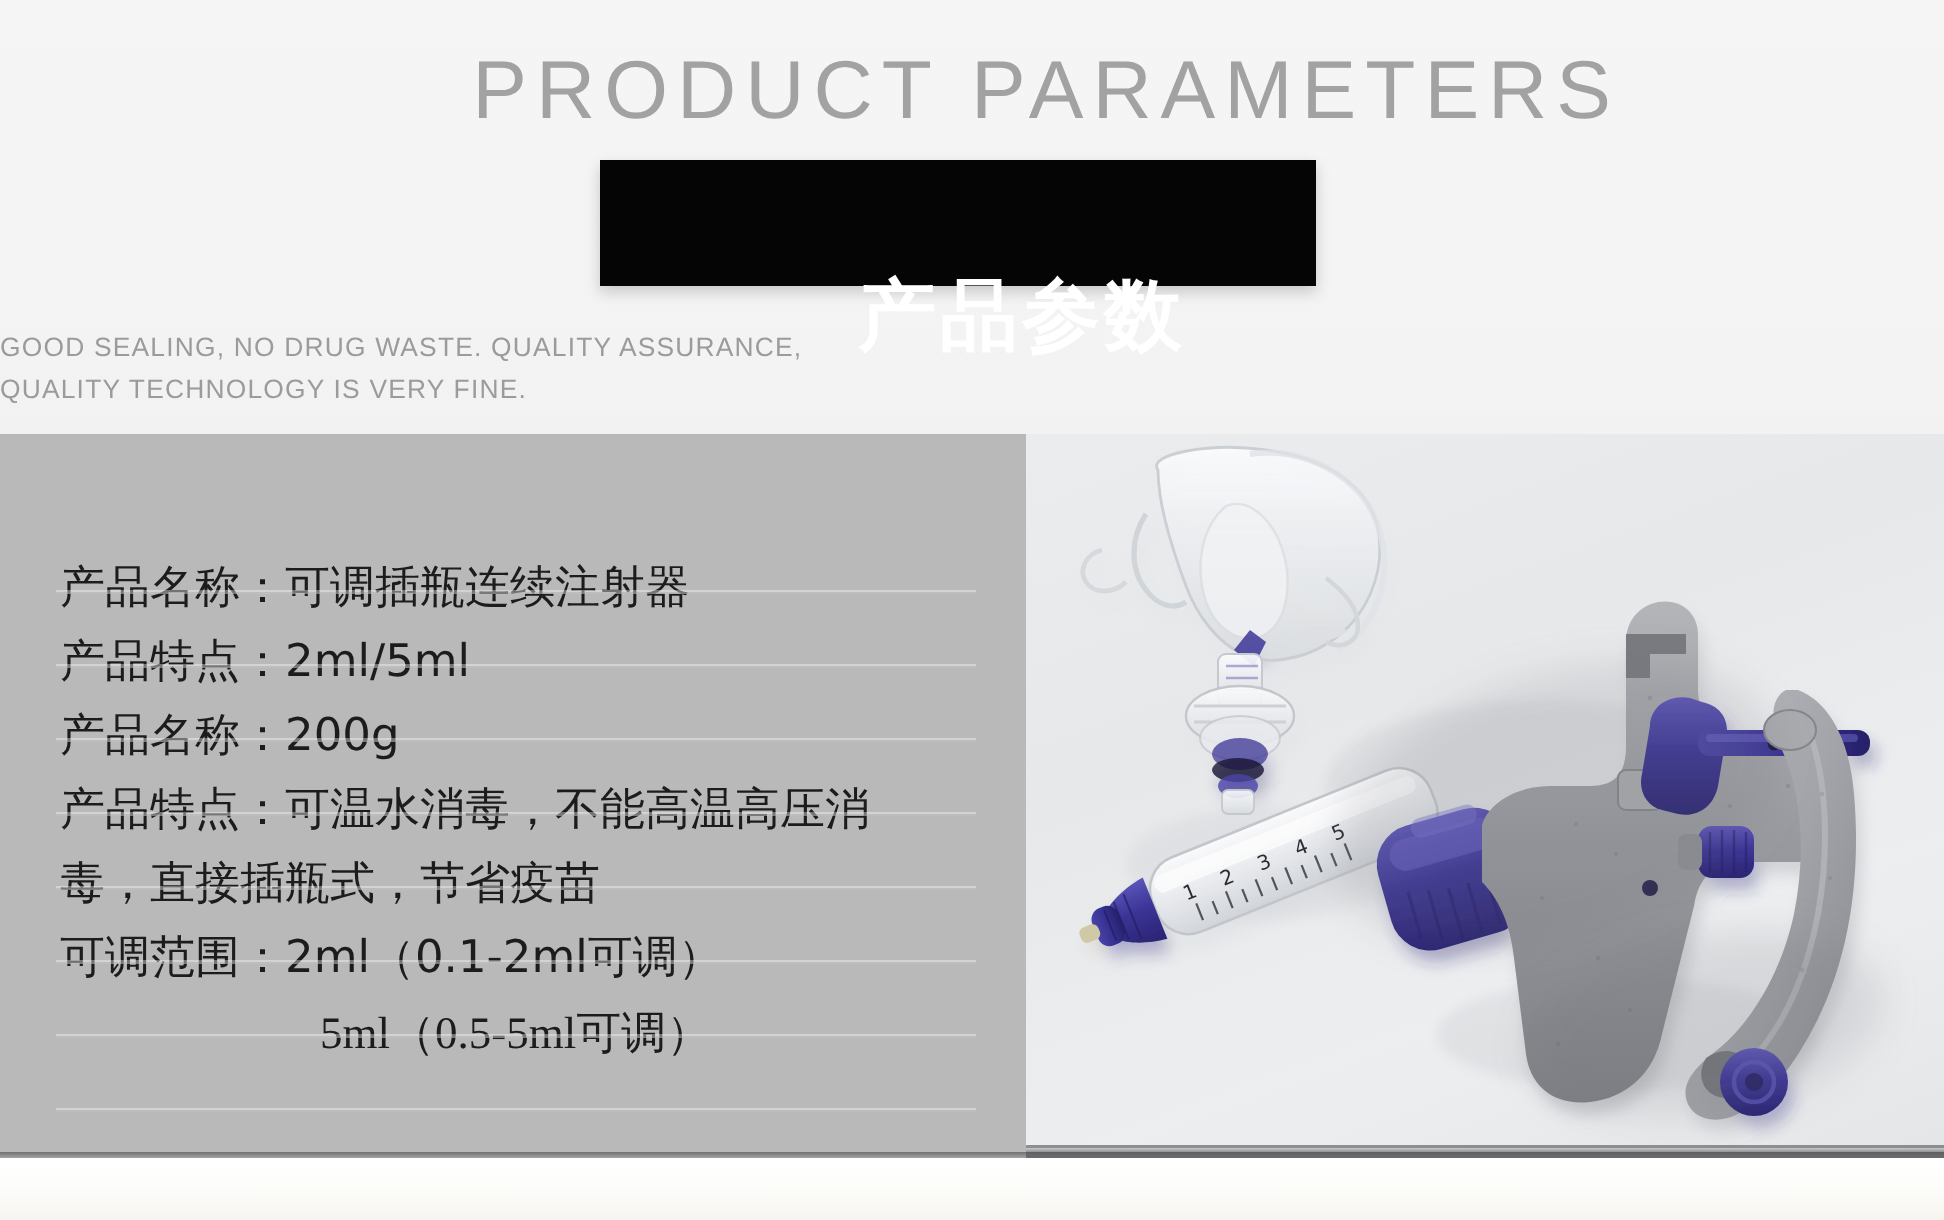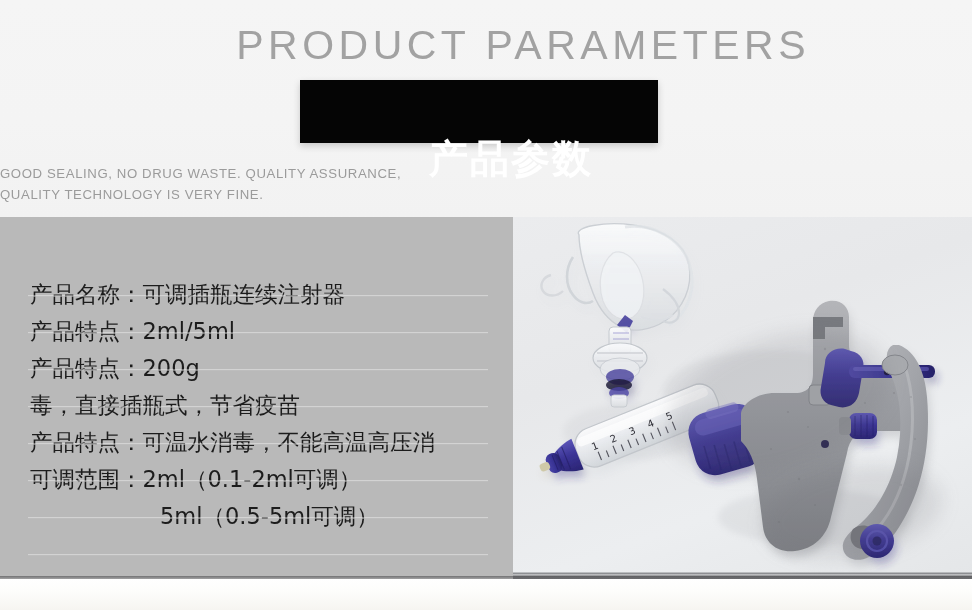--- a/index.html
+++ b/index.html
@@ -117,21 +117,21 @@
     left: 30px;
     top: 2px;
     font-size: 22.5px;
     line-height: 33px;
     color: #1c1c1c;
     white-space: nowrap;
     font-family: "DejaVu Sans", "Liberation Sans", sans-serif;
     letter-spacing: 0px;
     margin-top: 17px;
   }
-  .spec-text.indent { left: 160px; }
+  .spec-text.indent { left: 160px; font-family: Liberation Serif, serif; }
 
   
   .photo {
     position: absolute;
     left: 513px;
     top: 217px;
     width: 459px;
     height: 362px;
     background: linear-gradient(160deg, #ebecee 0%, #e7e8ea 35%, #eceef0 70%, #e4e6e8 100%);
     overflow: hidden;
@@ -191,29 +191,29 @@
     <div class="spec-list" id="spec-list" style="top: 42px;">
         <div class="spec-row">
           <div class="spec-text">产品名称：可调插瓶连续注射器</div>
           <div class="rule"></div>
         </div>
         <div class="spec-row">
           <div class="spec-text">产品特点：2ml/5ml</div>
           <div class="rule"></div>
         </div>
         <div class="spec-row">
-          <div class="spec-text">产品特点：200g</div>
+          <div class="spec-text">产品名称：200g</div>
+          <div class="rule"></div>
+        </div>
+        <div class="spec-row">
+          <div class="spec-text">产品特点：可温水消毒，不能高温高压消</div>
           <div class="rule"></div>
         </div>
         <div class="spec-row">
           <div class="spec-text">毒，直接插瓶式，节省疫苗</div>
-          <div class="rule"></div>
-        </div>
-        <div class="spec-row">
-          <div class="spec-text">产品特点：可温水消毒，不能高温高压消</div>
           <div class="rule"></div>
         </div>
         <div class="spec-row">
           <div class="spec-text">可调范围：2ml（0.1-2ml可调）</div>
           <div class="rule"></div>
         </div>
         <div class="spec-row">
           <div class="spec-text indent">5ml（0.5-5ml可调）</div>
           <div class="rule"></div>
         </div>

